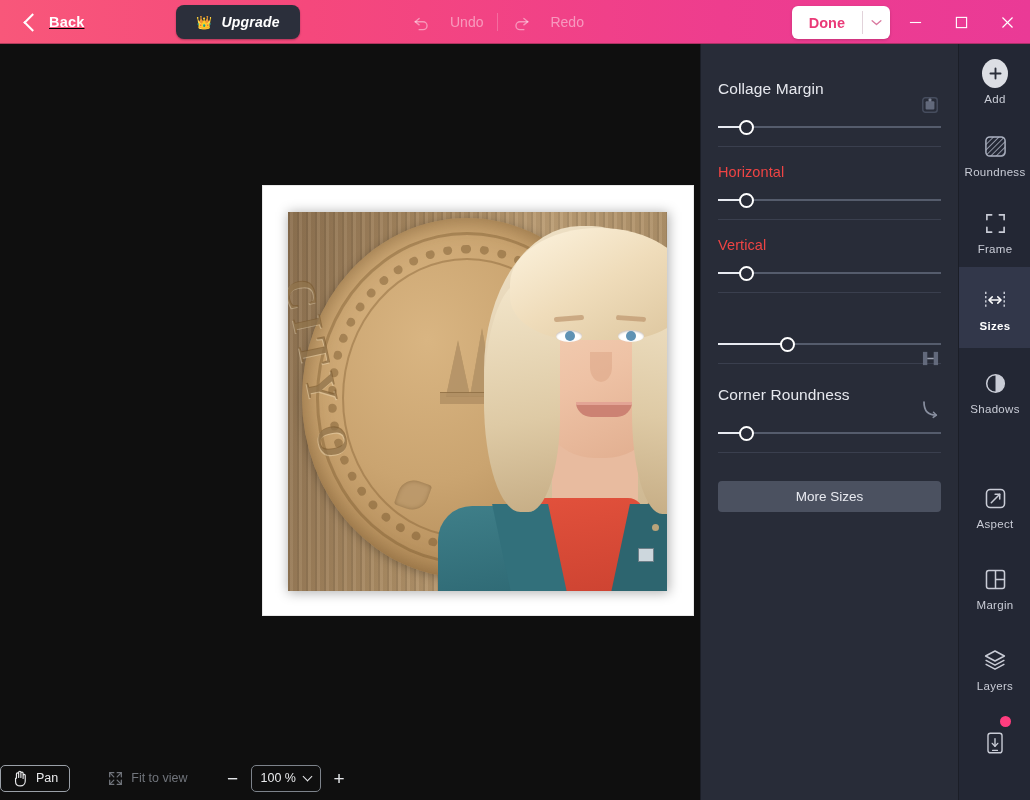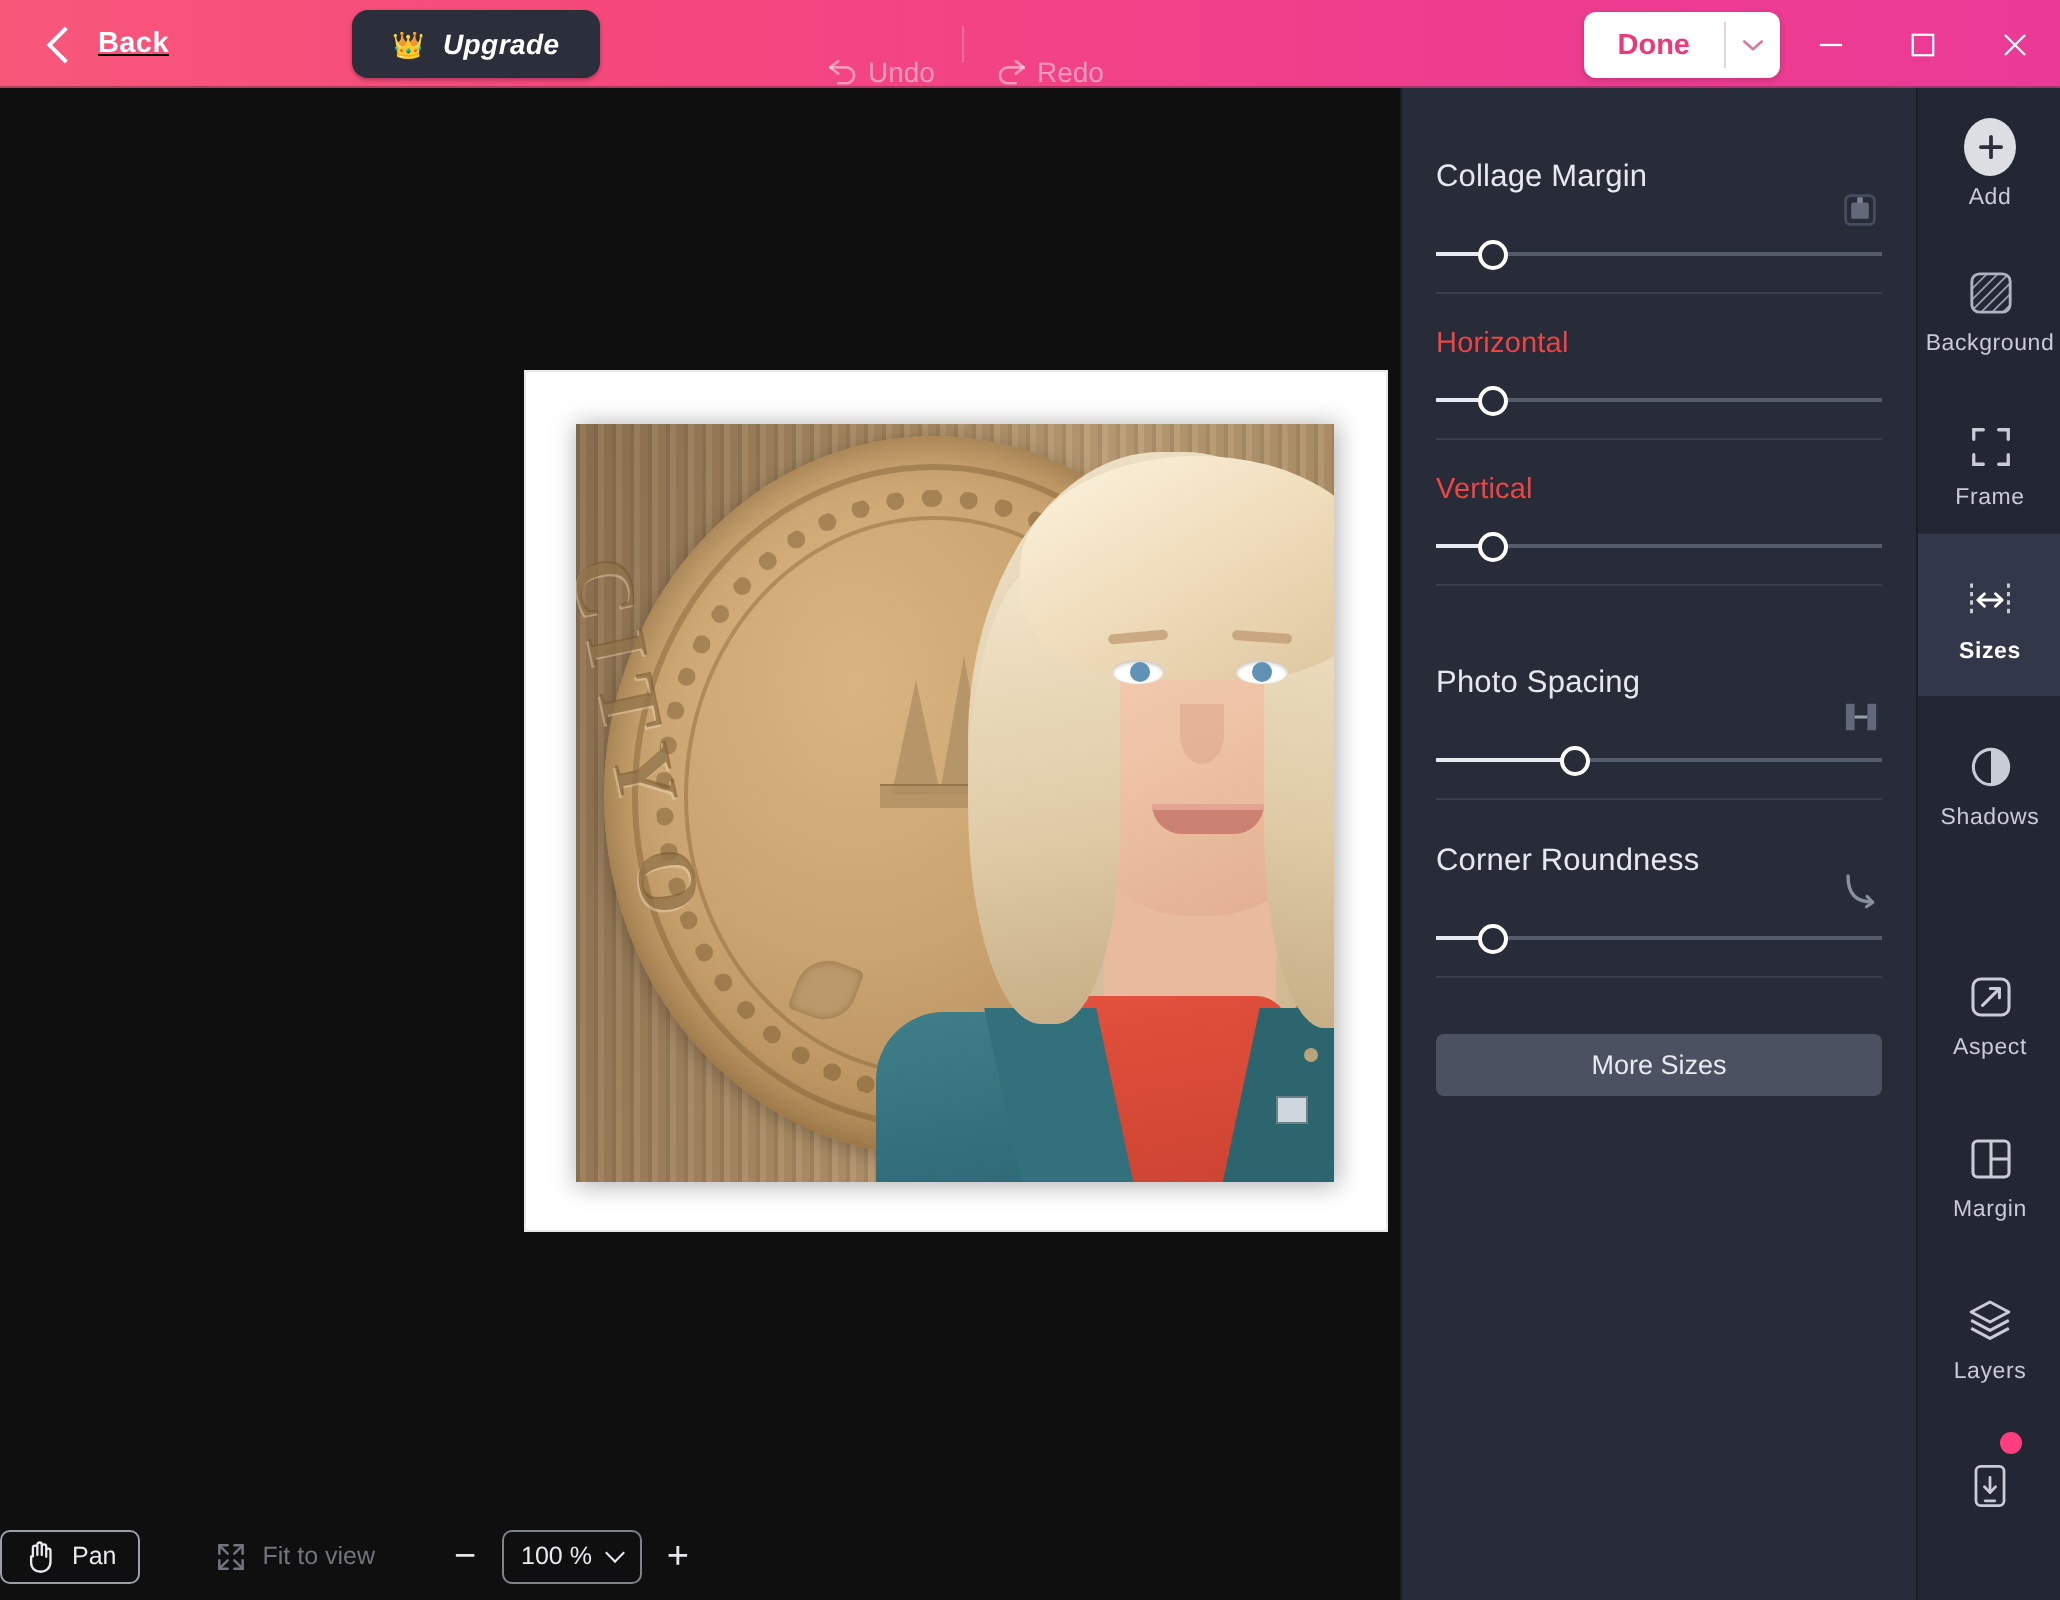--- a/index.html
+++ b/index.html
@@ -85,22 +85,22 @@
 
   .undo-redo {
     position: absolute;
     left: 398px; top: 0;
     height: 44px;
     display: flex;
     align-items: center;
   }
   .ur-item {
     display: flex;
-    align-items: flex-end;
-    gap: 3px;
+    align-items: center;
+    gap: 19px;
     padding: 0 14px;
     height: 44px;
     cursor: default;
     user-select: none;
   }
   .ur-label {
     color: rgba(255,255,255,0.46);
     font-size: 14px;
   }
   .ur-sep {
@@ -719,21 +719,20 @@
         <div class="sec-title sub">Vertical</div>
         <div class="slider">
           <div class="slider-track"></div>
           <div class="slider-fill" style="width:13%;"></div>
           <div class="slider-thumb" style="left:13%;"></div>
         </div>
         <div class="rule"></div>
       </div>
 
       <div class="sec" style="margin-top:40px;">
-        <div class="sec-title">Photo Spacing</div>
         <div class="sec-icon" style="top:14px;">
           <svg width="17" height="17" viewBox="0 0 18 18">
             <rect x="1" y="2" width="4.6" height="14" fill="#6d7487"></rect>
             <rect x="12.4" y="2" width="4.6" height="14" fill="#6d7487"></rect>
             <rect x="5.6" y="8.2" width="6.8" height="1.6" fill="#aeb4c3"></rect>
           </svg>
         </div>
         <div class="slider" style="margin-top:18px;">
           <div class="slider-track"></div>
           <div class="slider-fill" style="width:31%;"></div>
@@ -780,21 +779,21 @@
       <span class="rail-glyph">
         <svg width="23" height="23" viewBox="0 0 24 24">
           <defs>
             <pattern id="hatch" width="4" height="4" patternUnits="userSpaceOnUse" patternTransform="rotate(45)">
               <line x1="0" y1="0" x2="0" y2="4" stroke="#aeb4c3" stroke-width="1.6"></line>
             </pattern>
           </defs>
           <rect x="2" y="2" width="20" height="20" rx="4" fill="url(#hatch)" stroke="#aeb4c3" stroke-width="1.5"></rect>
         </svg>
       </span>
-      <span class="rail-label">Background</span>
+      <span class="rail-label">Roundness</span>
     </div>
 
     <div class="rail-item" style="padding-top:20px;">
       <span class="rail-glyph">
         <svg width="23" height="23" viewBox="0 0 24 24" fill="none" stroke="#c9ccd6" stroke-width="1.7" stroke-linecap="round">
           <path d="M3 8 V3 H8"></path>
             <path d="M16 3 H21 V8"></path>
           <path d="M21 16 V21 H16"></path>
             <path d="M8 21 H3 V16"></path>
         </svg>

